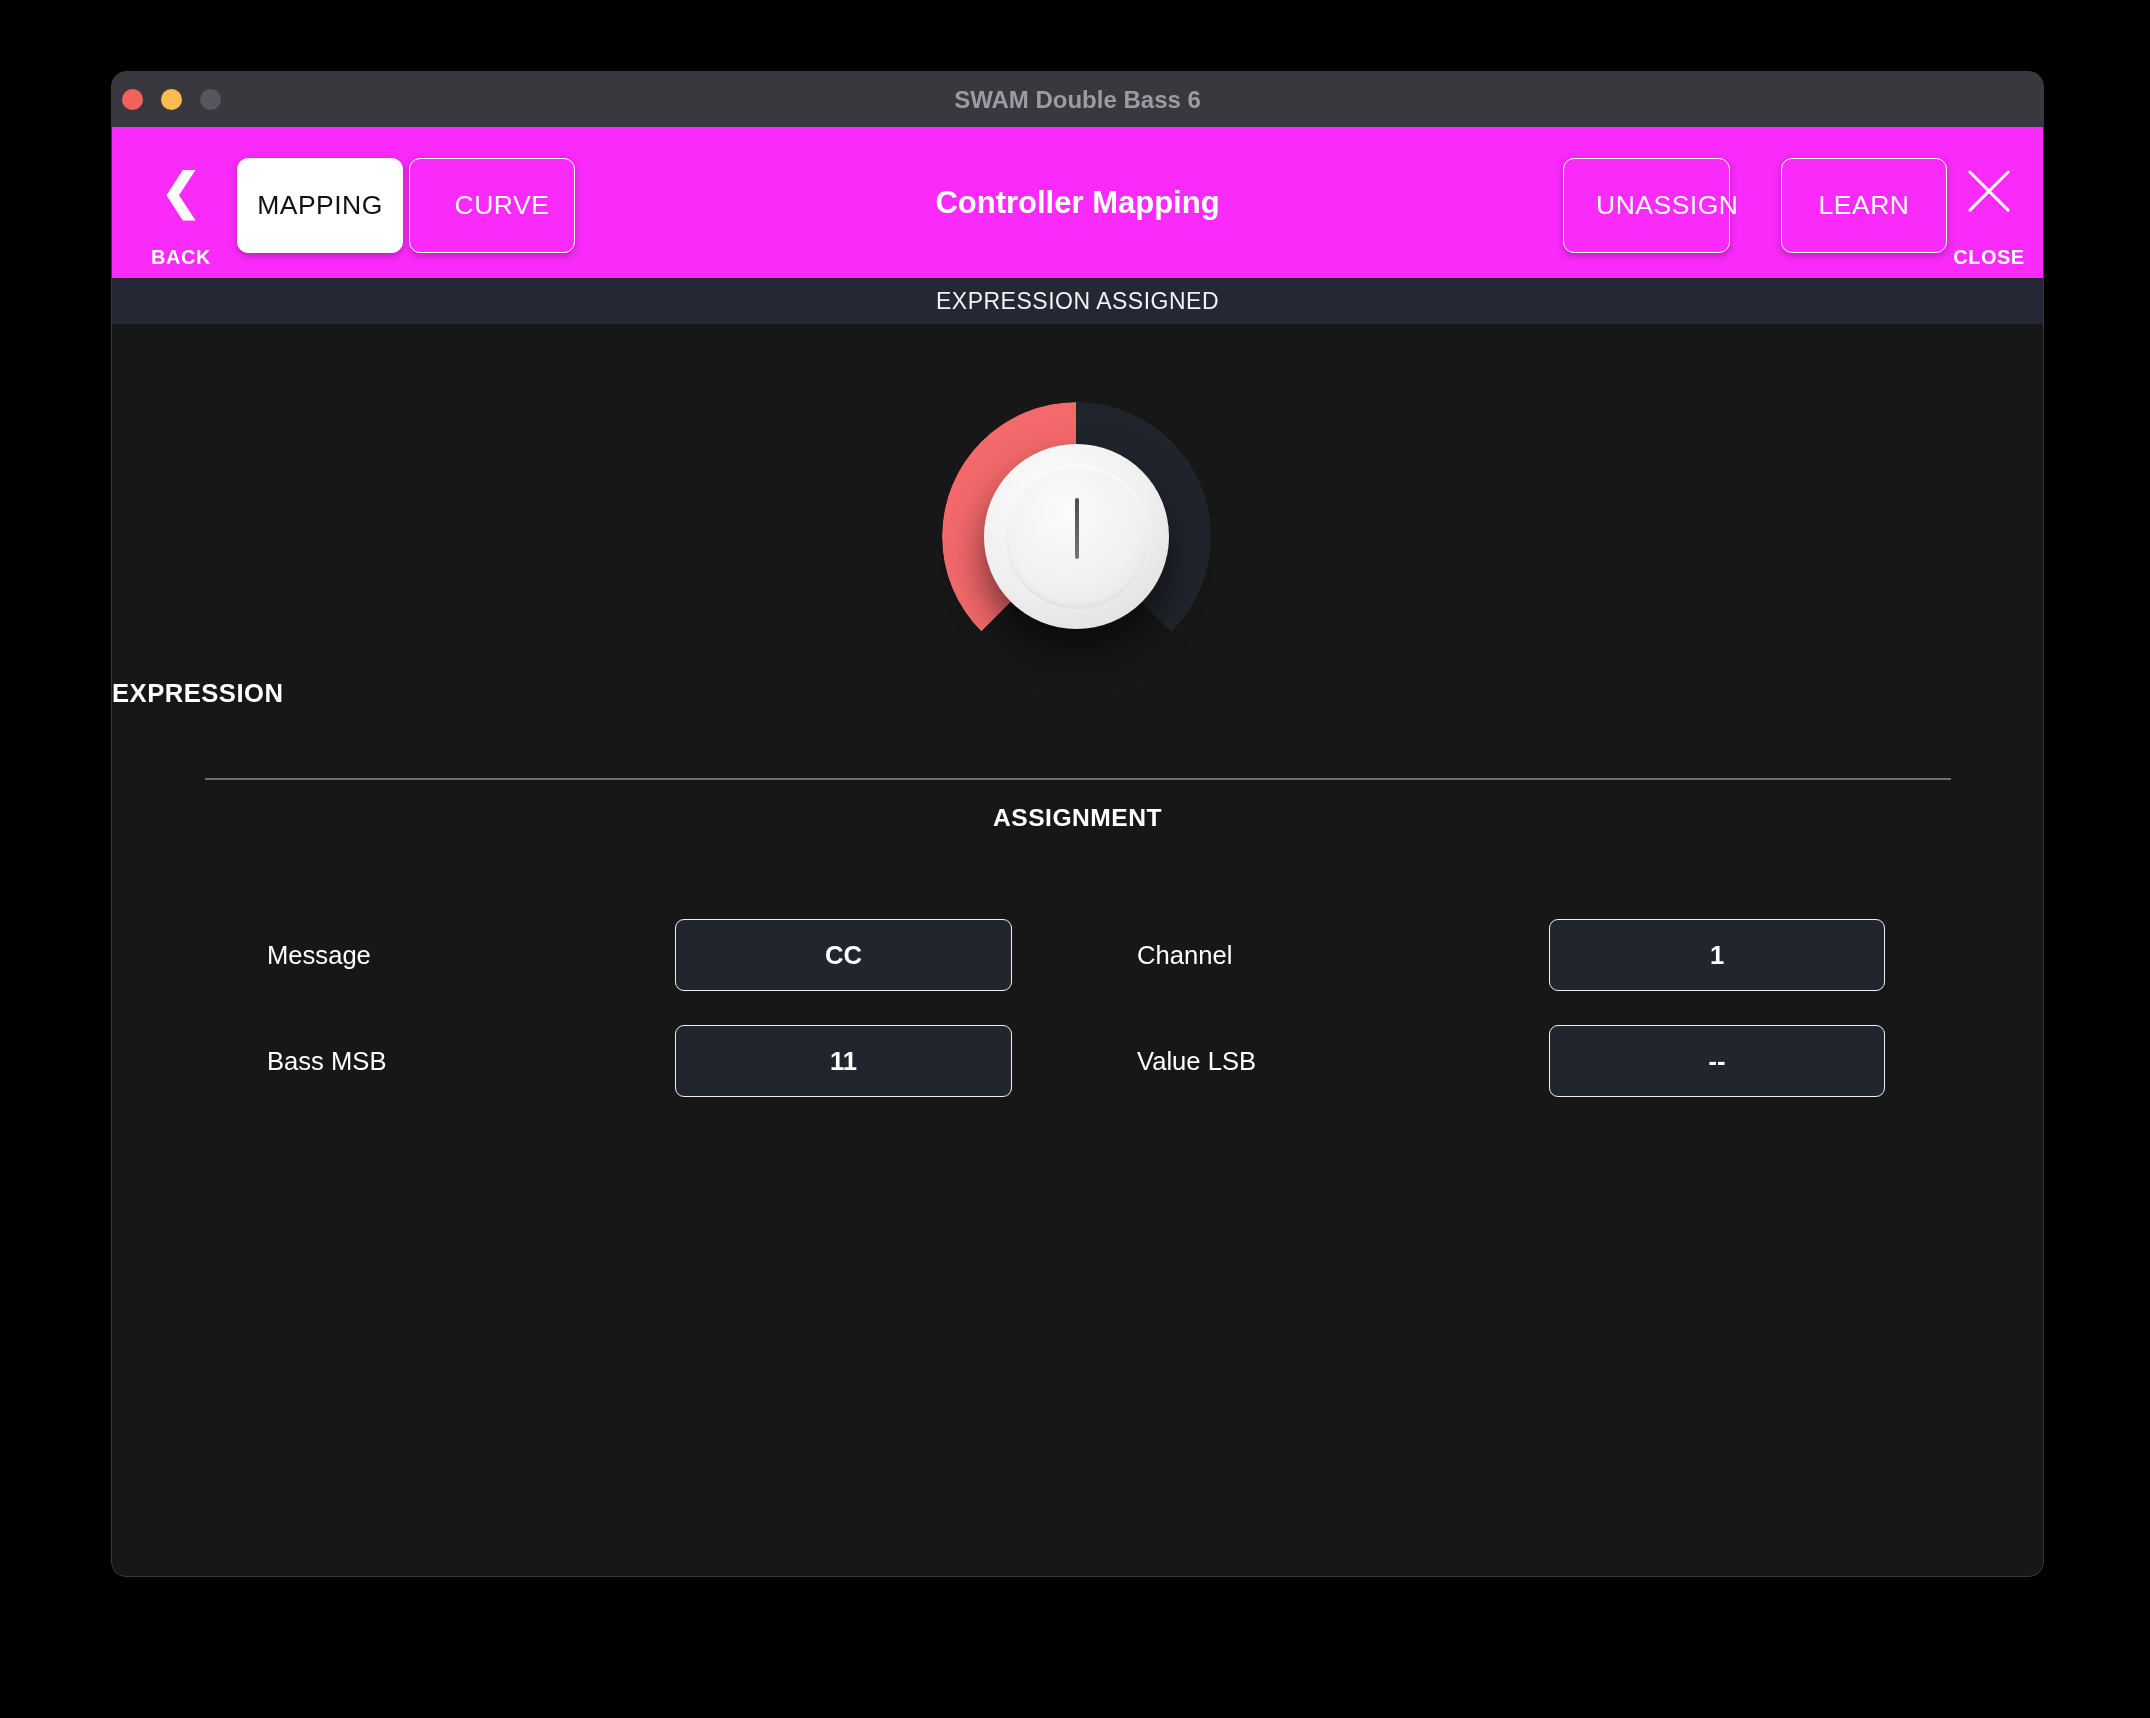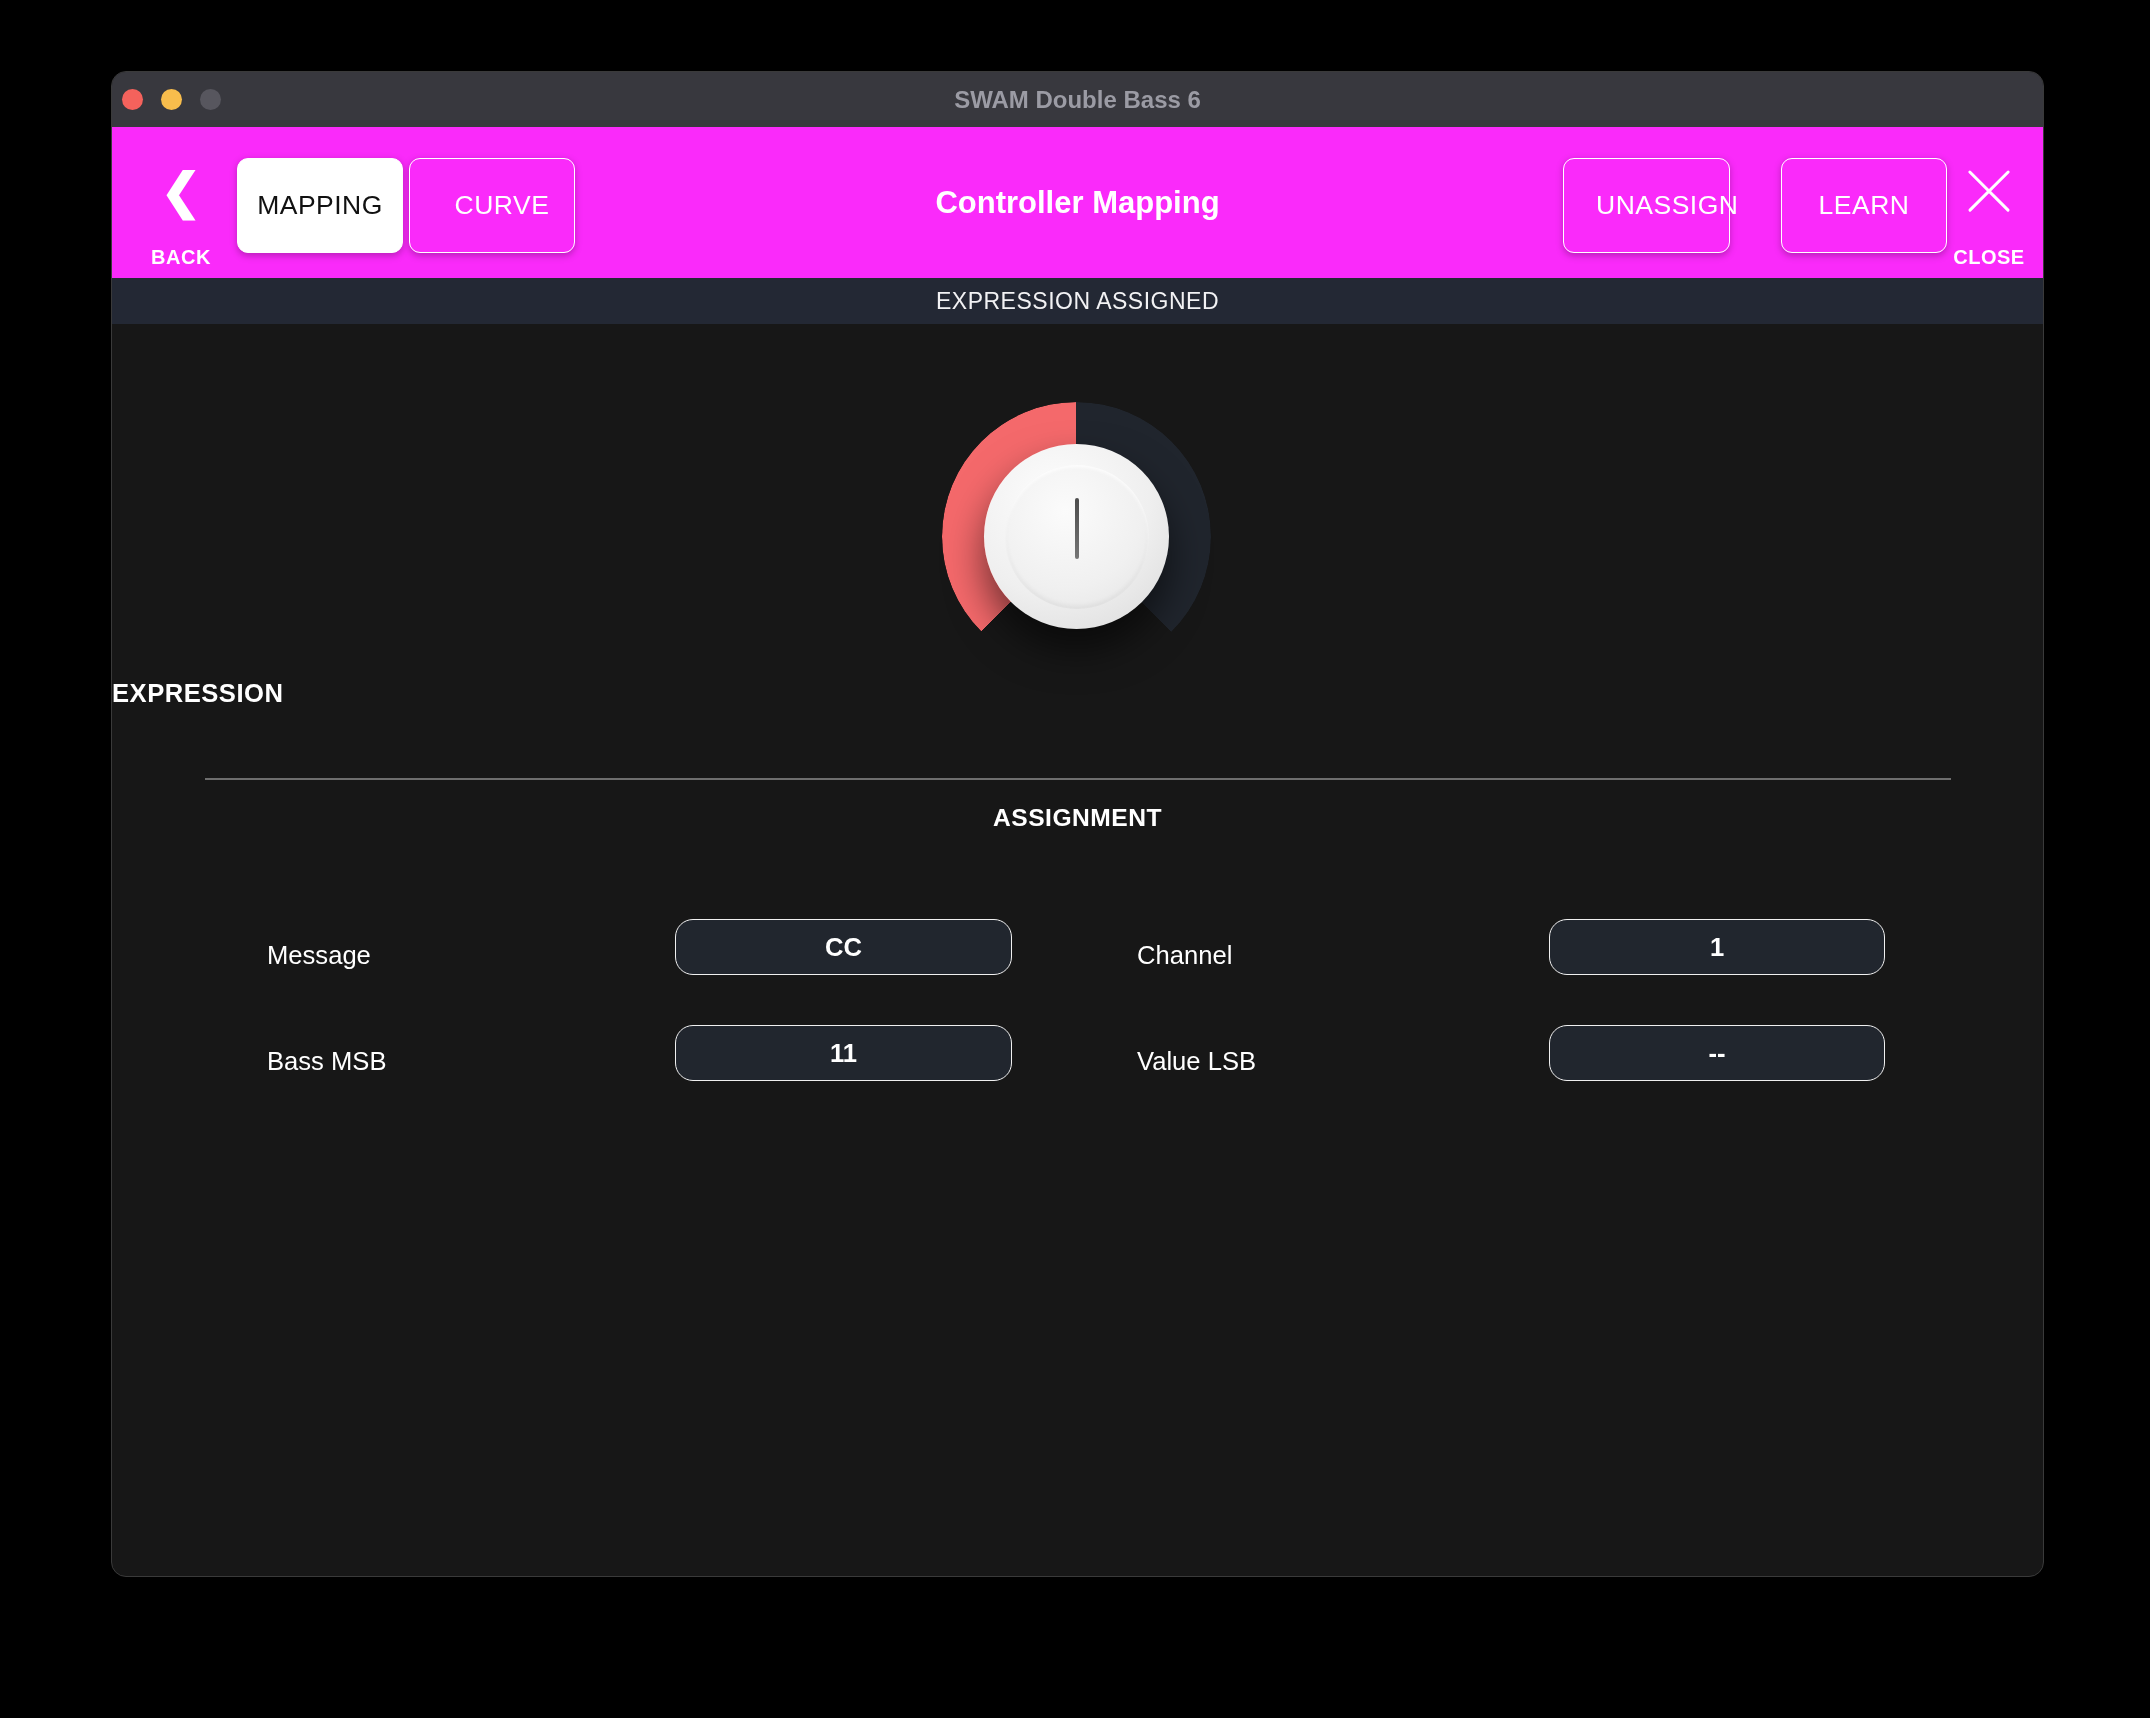--- a/index.html
+++ b/index.html
@@ -118,23 +118,23 @@
   }
   .section-heading {
     position: absolute; left: 0; right: 0; top: 732px;
     text-align: center; color: #fff; font-size: 24.6px; font-weight: bold; letter-spacing: 0.5px;
   }
   .field-label {
     position: absolute; height: 72px; line-height: 72px;
     color: #fff; font-size: 25.6px;
   }
   .field-box {
-    position: absolute; height: 56px; width: 337px;
+    position: absolute; height: 72px; width: 337px;
     background: #21262e;
-    border: 1.9px solid #f0f0f0; border-radius: 18px;
+    border: 1.9px solid #f0f0f0; border-radius: 9px;
     display: flex; align-items: center; justify-content: center;
     color: #fff; font-size: 25.6px; font-weight: bold;
     cursor: pointer;
   }
   .r1 { top: 847px; }
   .r2 { top: 953px; }
   .lab-c1 { left: 155px; }
   .lab-c2 { left: 1025px; }
   .box-c1 { left: 563px; }
   .box-c2 { left: 1437px; width: 336px; }

